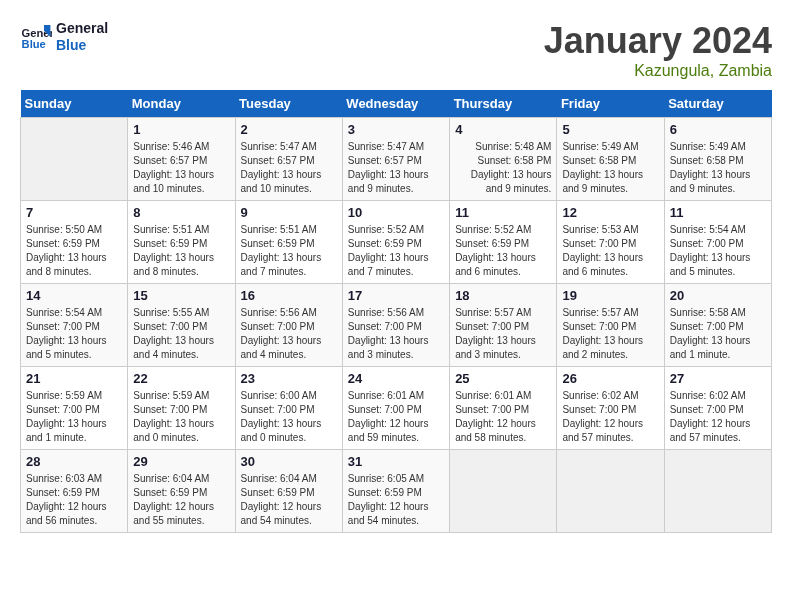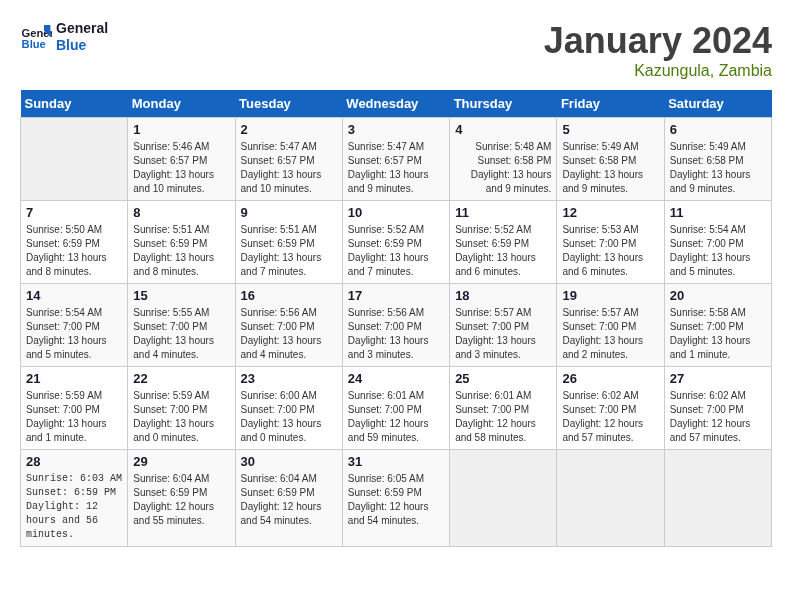--- a/index.html
+++ b/index.html
@@ -280,21 +280,21 @@
         <td>
           <span class="day-number">27</span>
           <div class="day-detail" style="white-space: pre-line;">Sunrise: 6:02 AM
 Sunset: 7:00 PM
 Daylight: 12 hours and 57 minutes.</div>
         </td>
       </tr>
       <tr>
         <td>
           <span class="day-number">28</span>
-          <div class="day-detail" style="white-space: pre-line; font-family: Liberation Mono, monospace;">Sunrise: 6:03 AM
+          <div class="day-detail" style="white-space: pre-line;">Sunrise: 6:03 AM
 Sunset: 6:59 PM
 Daylight: 12 hours and 56 minutes.</div>
         </td>
         <td>
           <span class="day-number">29</span>
           <div class="day-detail" style="white-space: pre-line;">Sunrise: 6:04 AM
 Sunset: 6:59 PM
 Daylight: 12 hours and 55 minutes.</div>
         </td>
         <td>

